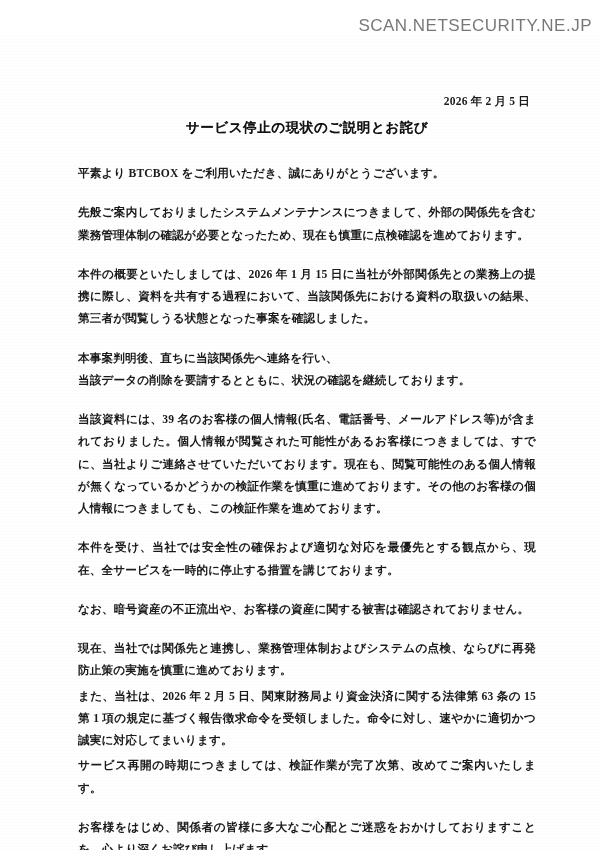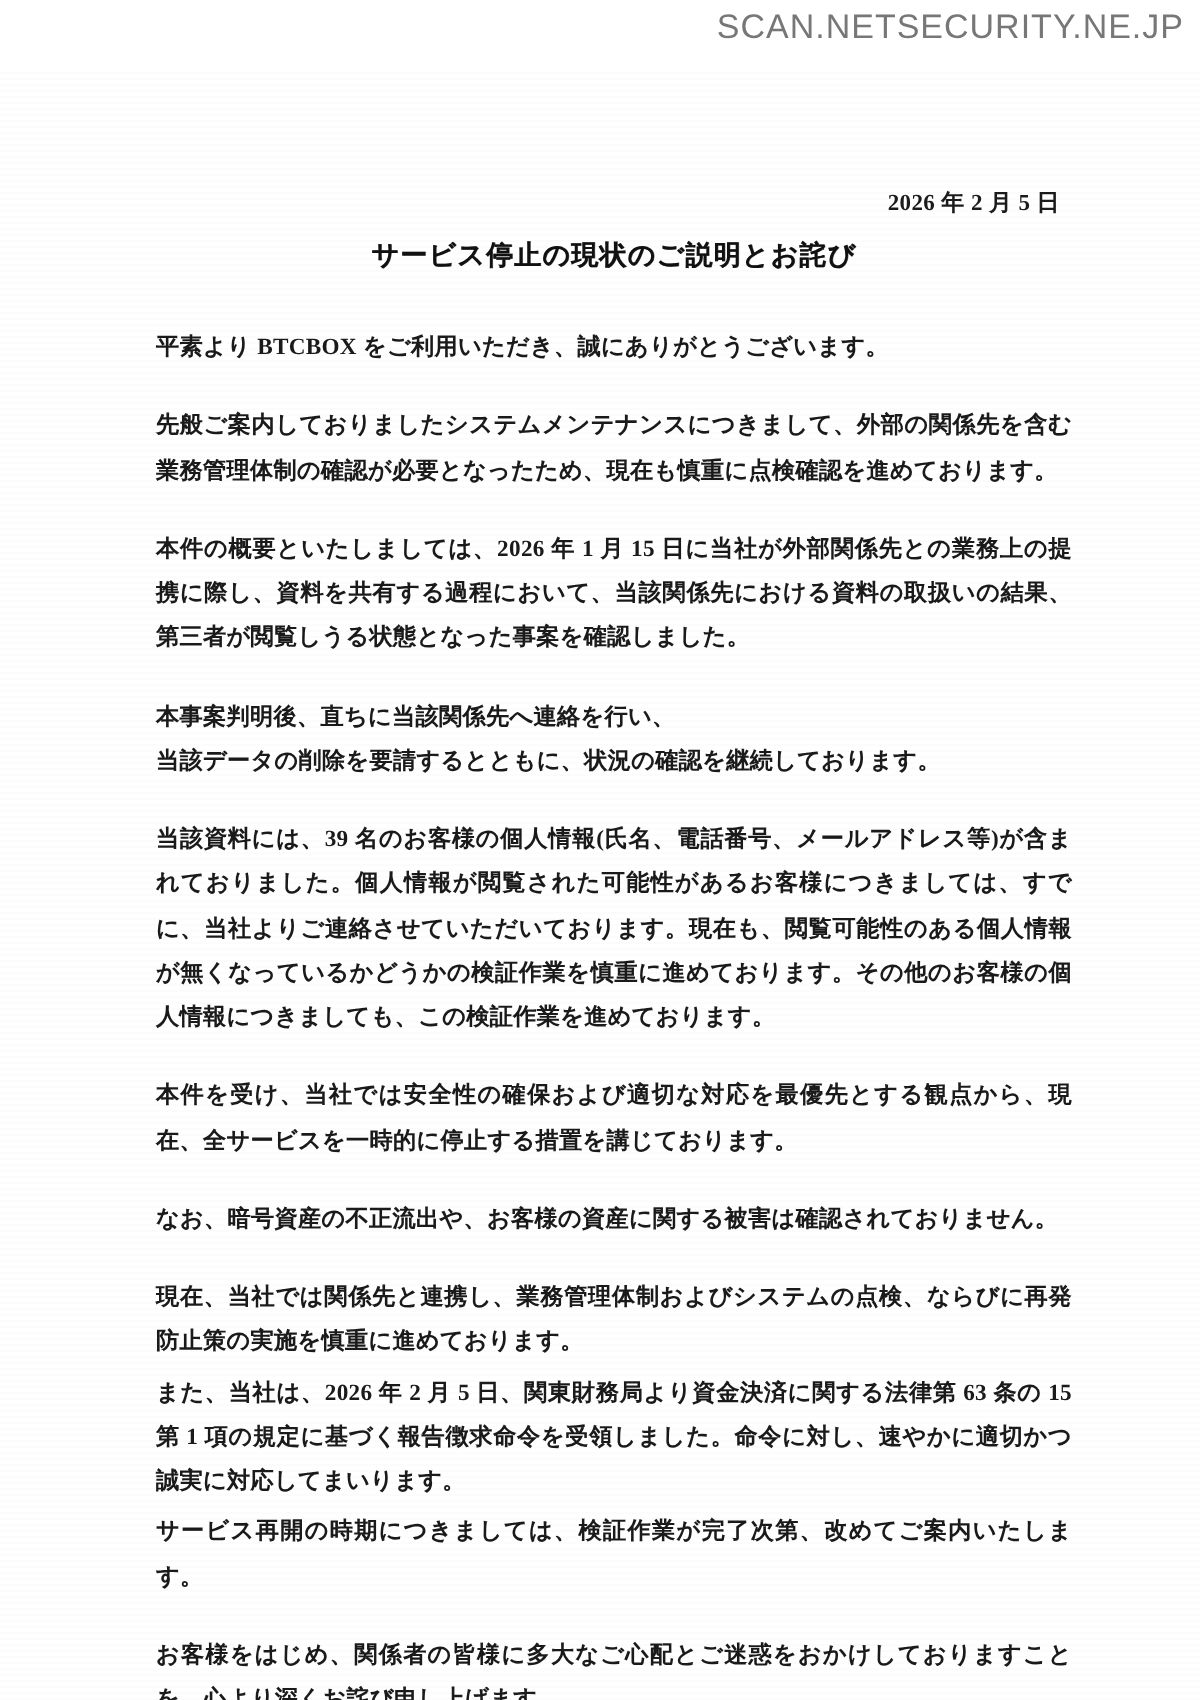--- a/index.html
+++ b/index.html
@@ -11,21 +11,21 @@
     width: 600px;
     height: 850px;
     position: relative;
     font-family: "Liberation Serif", "DejaVu Serif", serif;
     overflow: hidden;
   }
 
   
   .watermark-bar {
     position: absolute;
-    top: 0;
+    top: 12px;
     left: 0;
     width: 600px;
     height: 34px;
   }
   .watermark {
     position: absolute;
     right: 8px;
     top: 4px;
     font-family: "Liberation Sans", "DejaVu Sans", sans-serif;
     font-size: 17px;

